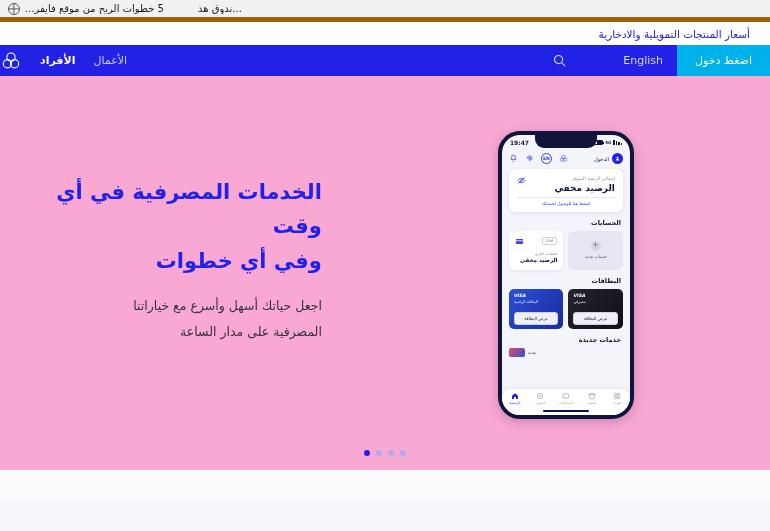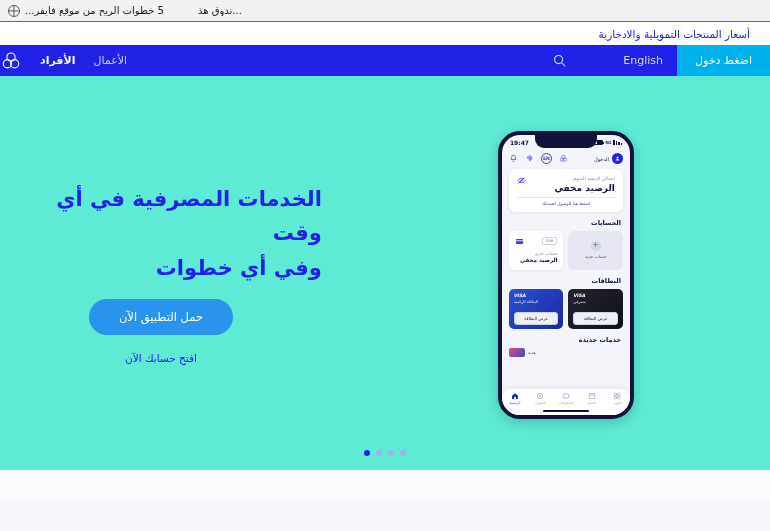--- a/index.html
+++ b/index.html
@@ -6,21 +6,21 @@
   html, body {
     width: 770px; height: 531px;
     font-family: "DejaVu Sans", "Liberation Sans", sans-serif;
     background: #ffffff; overflow: hidden;
   }
 
   
   .browser-chrome {
     height: 22px; width: 100%;
     background: #f1f1f3;
-    border-bottom: 1px solid #a16207;
+    border-bottom: 5px solid #a16207;
     display: flex; flex-direction: row-reverse;
     align-items: stretch;
     overflow: hidden;
   }
   .tab {
     display: flex; flex-direction: row-reverse; align-items: center;
     gap: 5px; padding: 0 8px;
     font-size: 10px; color: #1b1b1d;
     white-space: nowrap; overflow: hidden;
     background: #f1f1f3;
@@ -88,21 +88,21 @@
   .login-btn {
     background: #00b2ec; color: #ffffff;
     font-size: 11px; border: none;
     padding: 0 18px; height: 100%;
     cursor: pointer; white-space: nowrap;
     font-family: inherit;
   }
 
   
   .hero {
-    height: 394px; background: #5eead4;
+    height: 394px; background: #f9a8d4;
     position: relative;
     display: flex; flex-direction: row-reverse; align-items: center;
   }
   .hero-copy {
     width: 47%; padding-right: 40px;
     text-align: right; direction: rtl;
   }
   .hero-title {
     color: #2222e6; font-size: 21px; font-weight: bold;
     line-height: 1.65; margin-bottom: 14px;
@@ -337,23 +337,23 @@
   </div>
 </div>
 
 <div class="hero">
 
   <div class="hero-copy">
     <div class="hero-title">
       <span>الخدمات المصرفية في أي وقت</span>
       <span>وفي أي خطوات</span>
     </div>
-    <div class="hero-actions">
-      <button class="cta-btn">حمل التطبيق الآن</button>
-      <a class="cta-link" href="#">افتح حسابك الآن</a>
+    <div class="hero-sub">
+      <span>اجعل حياتك أسهل وأسرع مع خياراتنا</span>
+      <span>المصرفية على مدار الساعة</span>
     </div>
   </div>
 
   <div class="hero-visual">
     <div class="phone">
       <div class="notch"></div>
 
       <div class="status-bar">
         <span>19:47</span>
         <span class="status-right">

